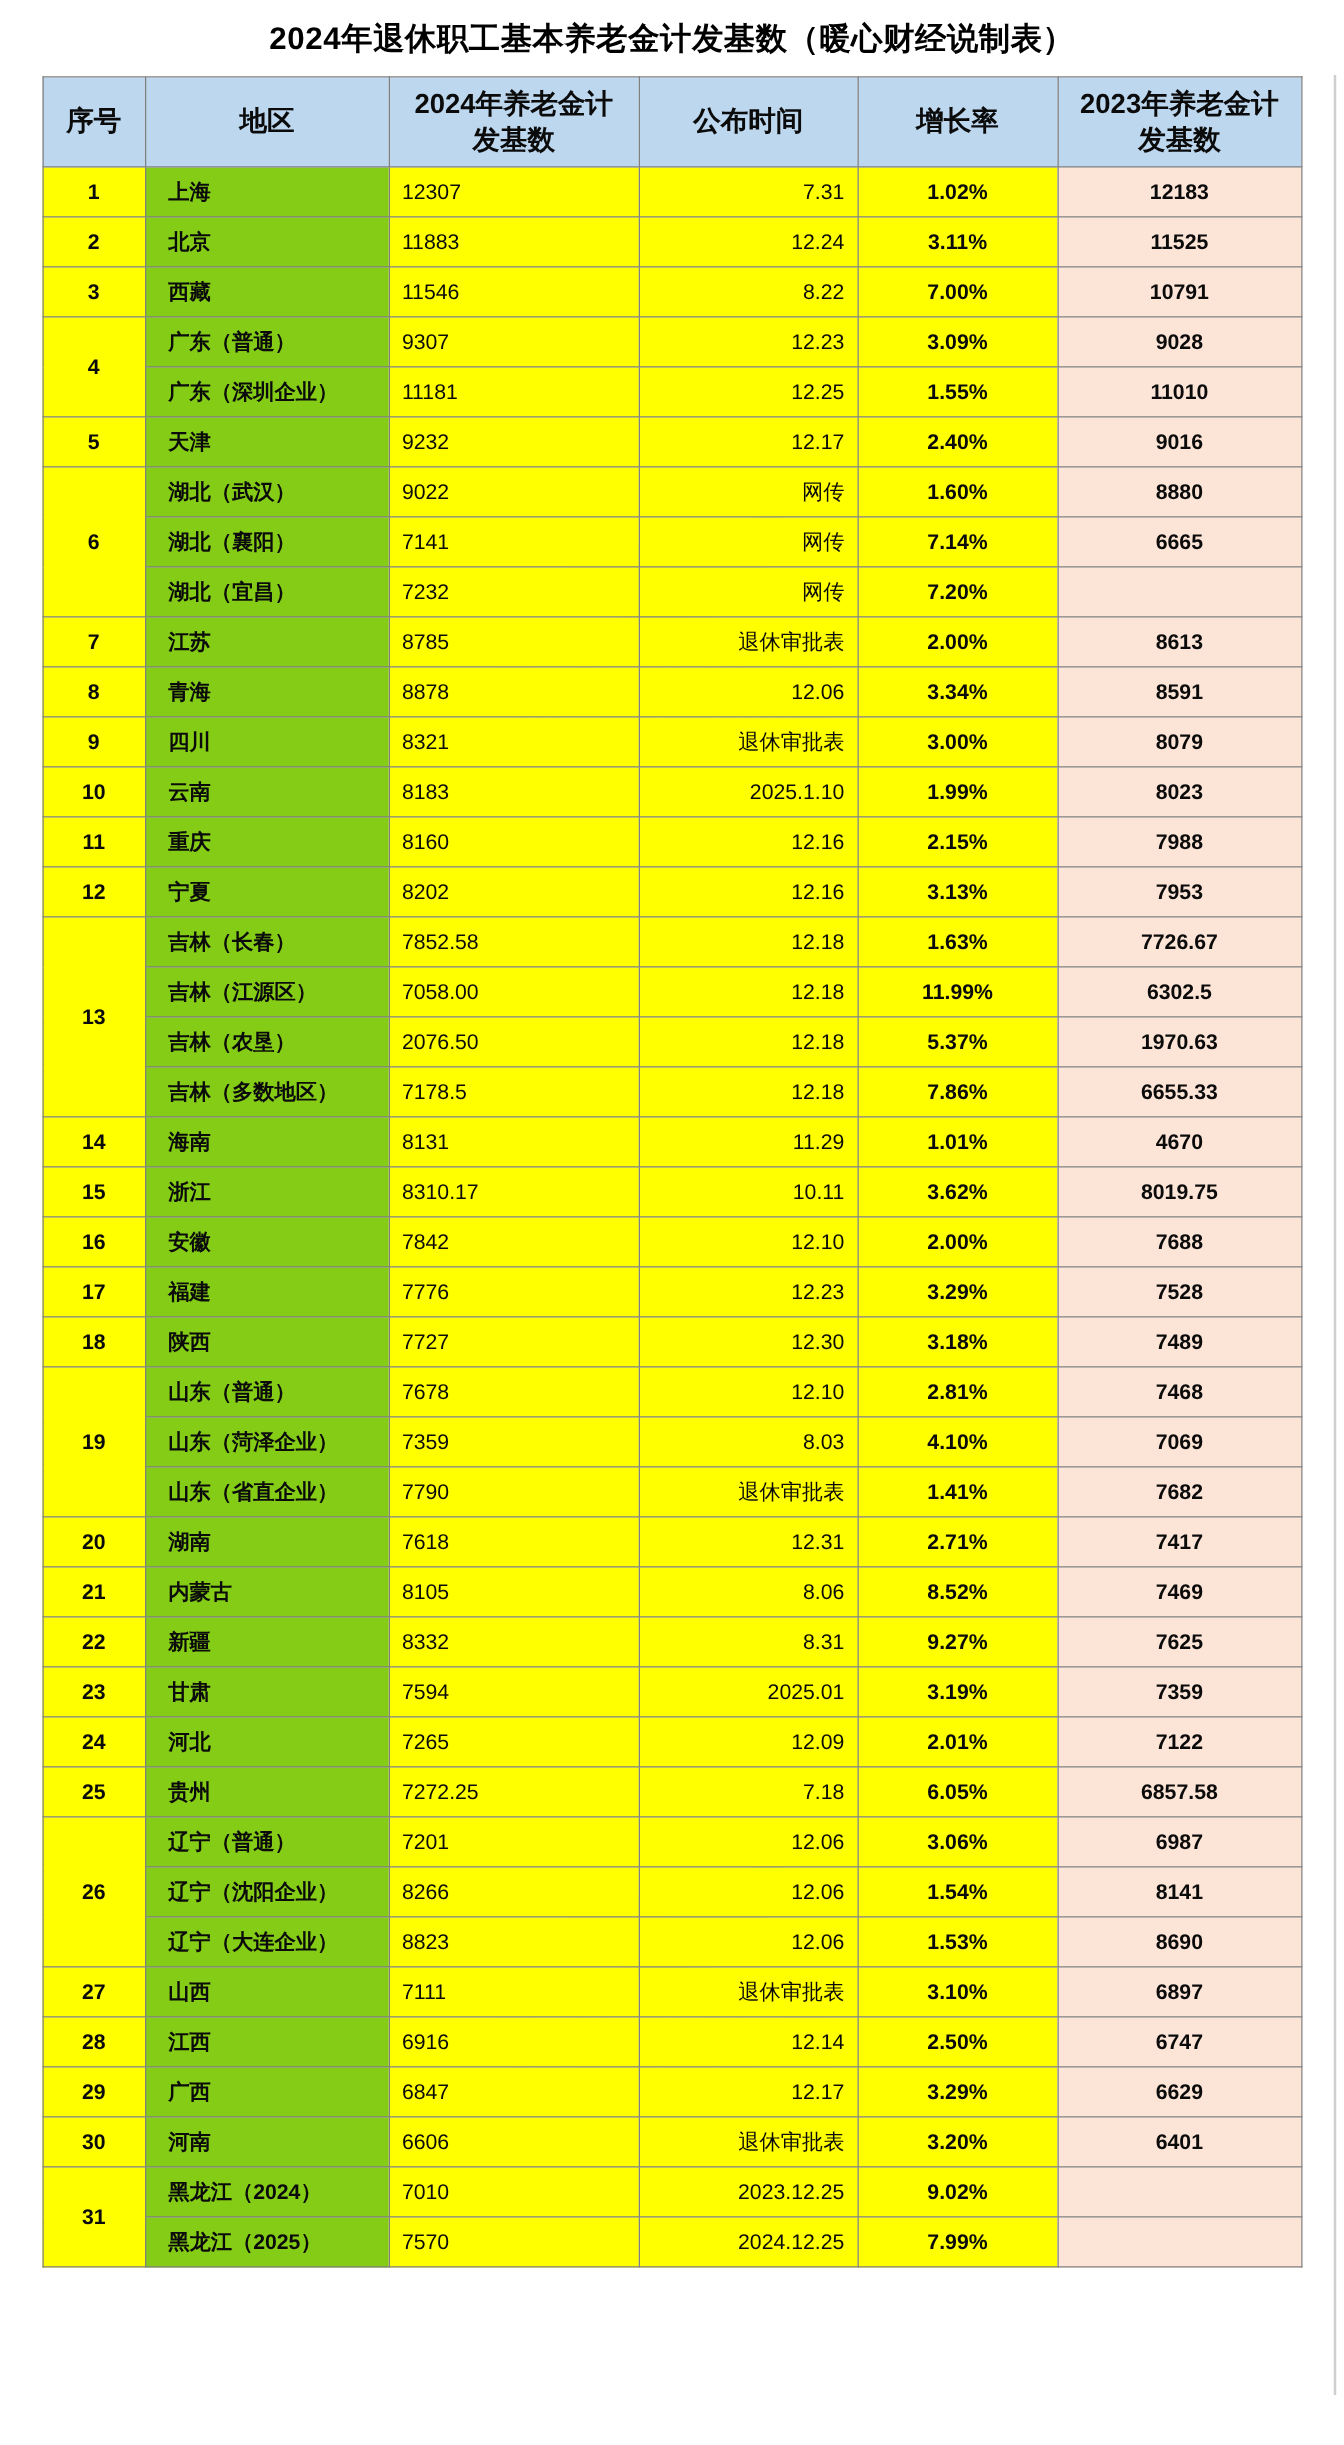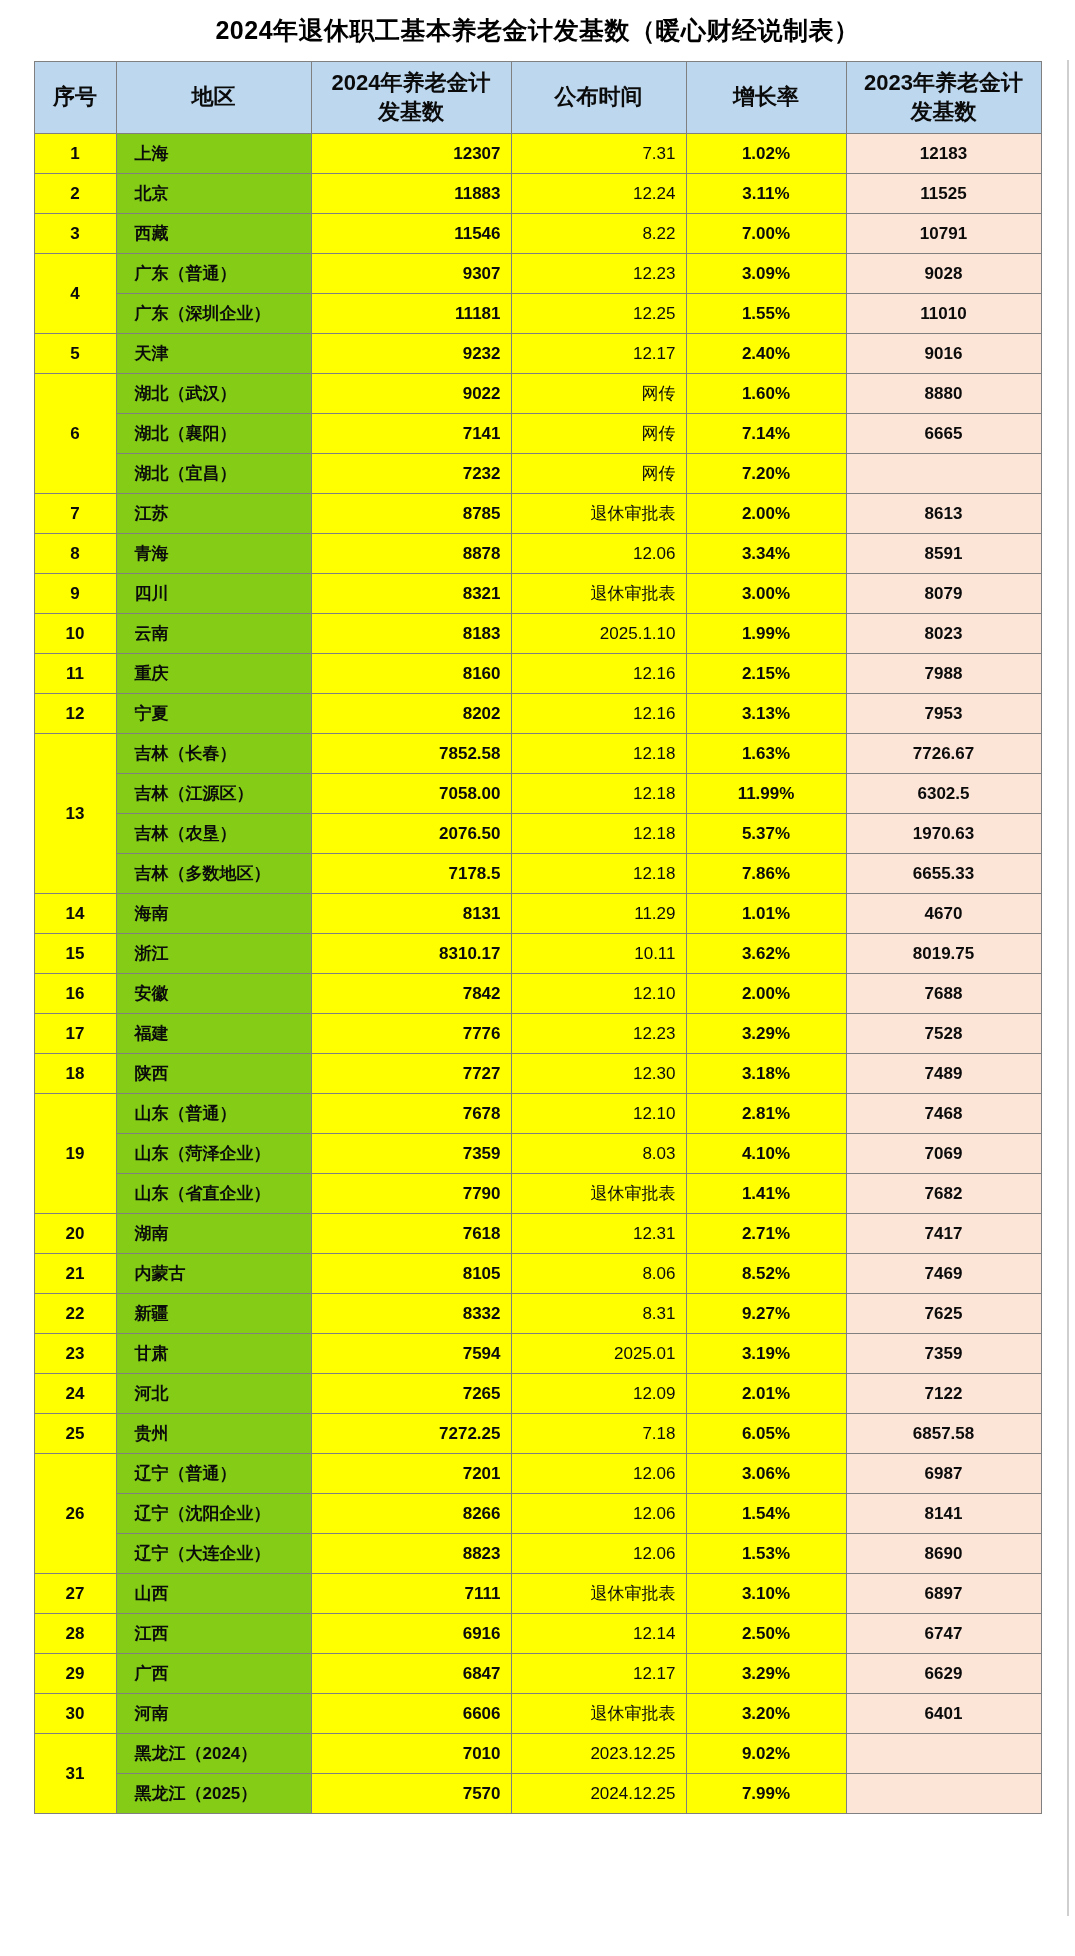--- a/index.html
+++ b/index.html
@@ -59,22 +59,22 @@
     font-weight:bold;
   }
   td.region{
     background:#84cc16;
     text-align:left;
     padding-left:18px;
     font-weight:bold;
   }
   td.num{
     background:#ffff00;
-    text-align:right;
-    font-weight:bold;
+    text-align:left;
+    font-weight:normal;
   }
   td.date{
     background:#ffff00;
     text-align:right;
     font-weight:normal;
   }
   td.rate{
     background:#ffff00;
     text-align:center;
     font-weight:bold;

